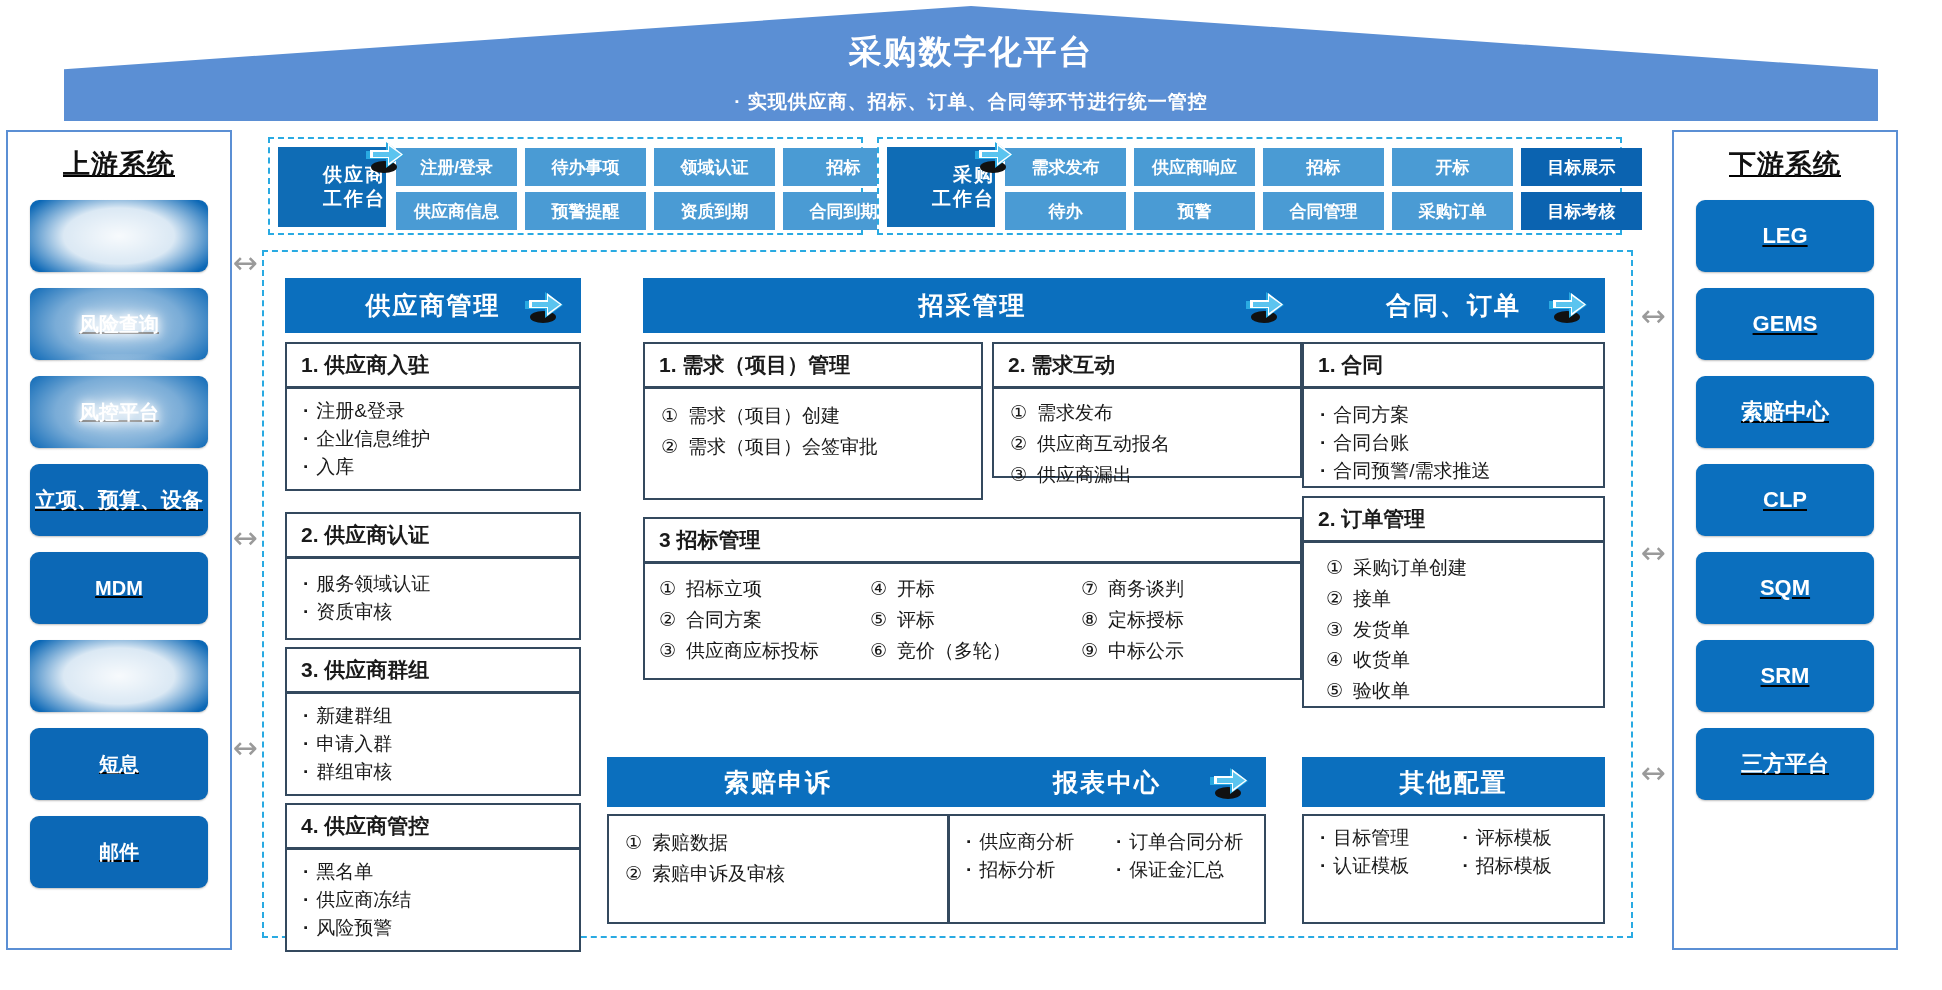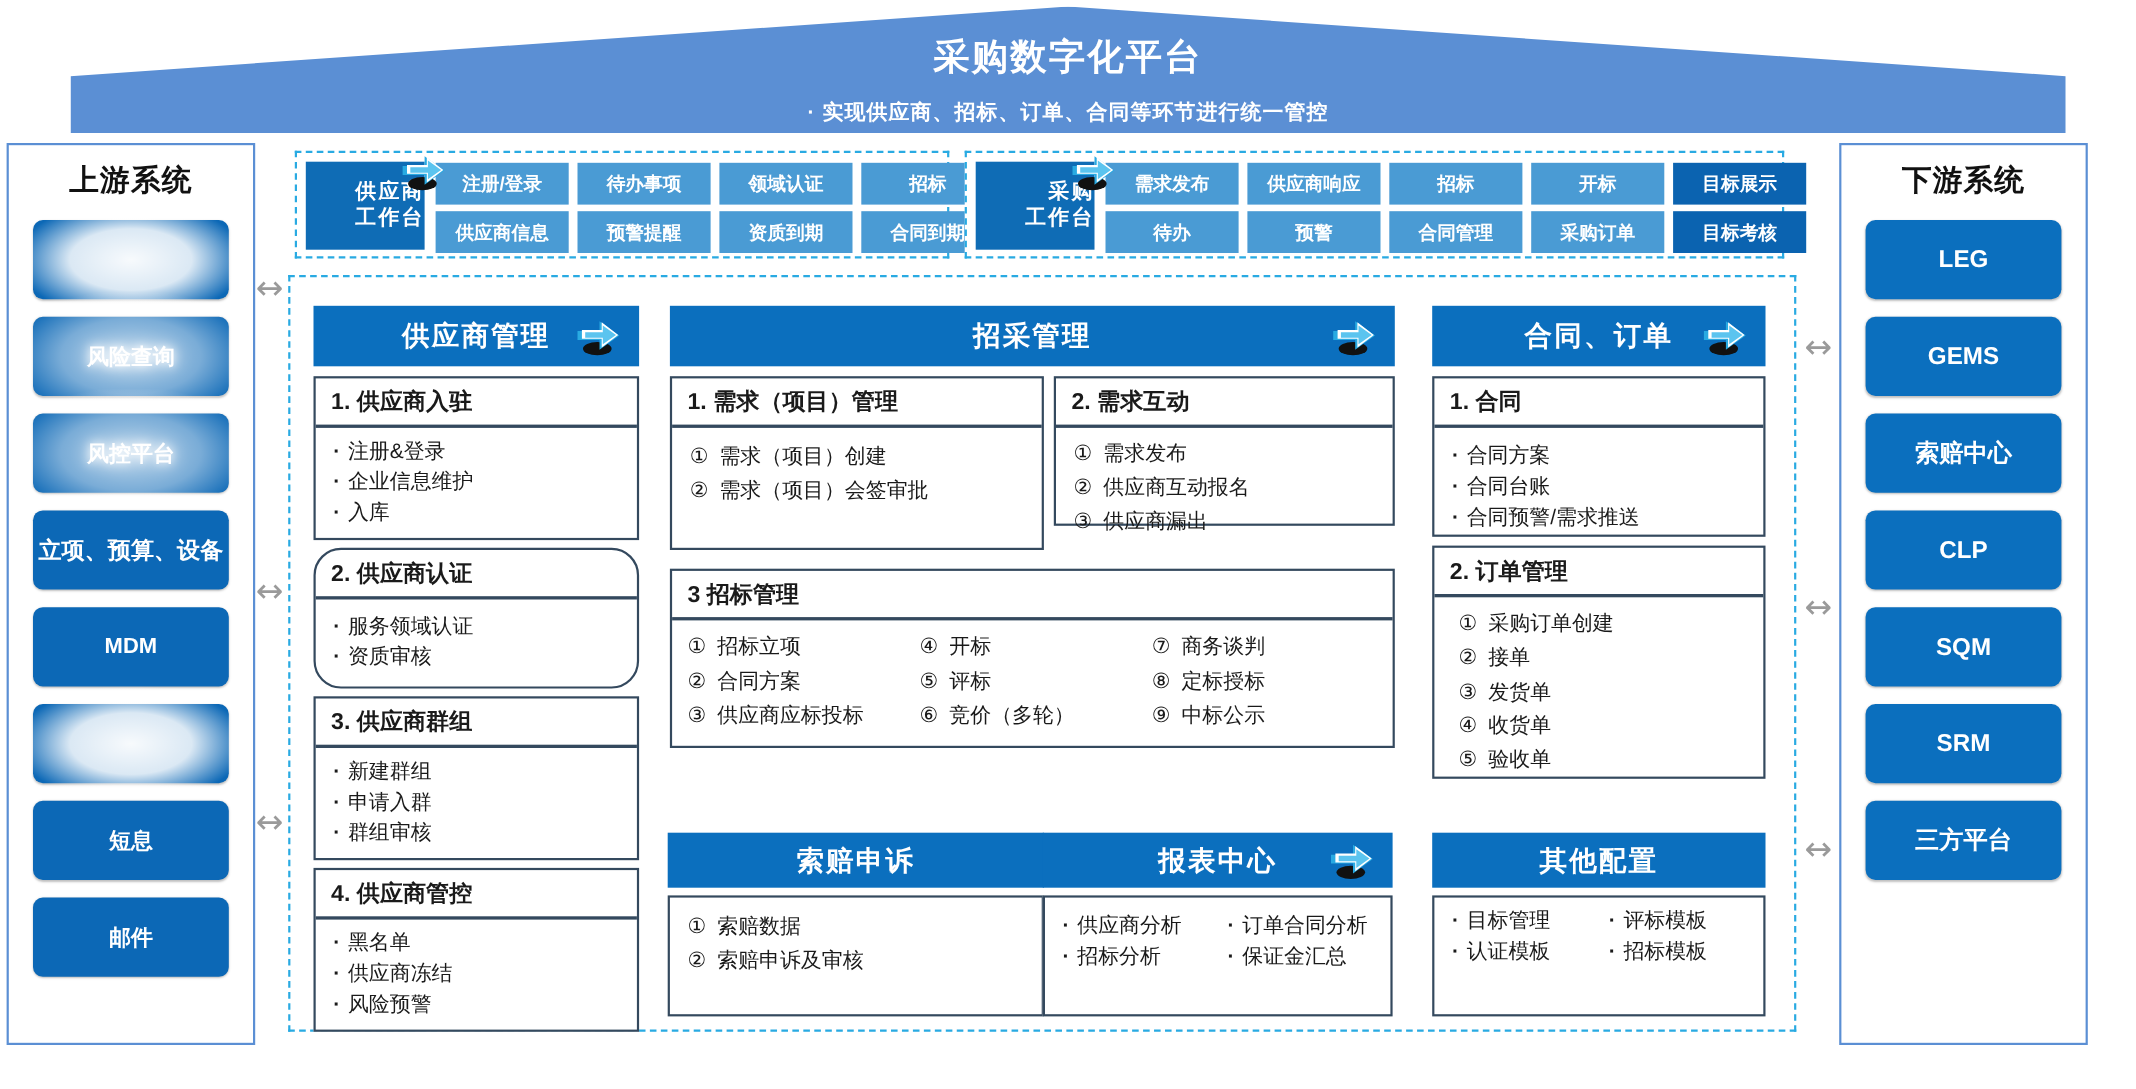--- a/index.html
+++ b/index.html
@@ -17,21 +17,21 @@
     display:flex;flex-direction:column;align-items:center;justify-content:flex-start;
     padding-top:24px;box-sizing:border-box;
   }
   #banner .b-title{color:#ffffff;font-size:33px;font-weight:bold;letter-spacing:2px;}
   #banner .b-sub{color:#ffffff;font-size:19px;font-weight:bold;margin-top:14px;letter-spacing:1px;}
 
   
   .side-panel{
     position:absolute;top:130px;width:226px;height:820px;
     border:2px solid #5b8fd4;background:#ffffff;box-sizing:border-box;
-    display:flex;flex-direction:column;align-items:center;padding-top:14px;
+    display:flex;flex-direction:column;align-items:center;padding-top:14px;text-decoration:underline;
   }
   #left-panel{left:6px;}
   #right-panel{left:1672px;}
   .side-title{font-size:27px;font-weight:bold;color:#111;margin-bottom:18px;letter-spacing:1px;}
   .side-item{
     width:178px;height:72px;border-radius:9px;background:#0b6fbe;
     color:#fff;font-size:22px;font-weight:bold;
     display:flex;align-items:center;justify-content:center;margin-bottom:16px;
     box-shadow:0 1px 2px rgba(0,0,0,.25);position:relative;
   }
@@ -223,21 +223,21 @@
     <div class="box-title">1. 供应商入驻</div>
     <div class="box-body">
       <ul class="bullet-list">
         <li>注册&amp;登录</li>
         <li>企业信息维护</li>
         <li>入库</li>
       </ul>
     </div>
   </div>
 
-  <div class="box" style="margin-top:7px;border-radius:25px;">
+  <div class="box" style="margin-top:21px;">
     <div class="box-title">2. 供应商认证</div>
     <div class="box-body" style="padding-top:11px;padding-bottom:11px;">
       <ul class="bullet-list" style="line-height:1.9;">
         <li>服务领域认证</li>
         <li>资质审核</li>
       </ul>
     </div>
   </div>
 
   <div class="box" style="margin-top:7px;">
@@ -256,21 +256,21 @@
     <div class="box-body">
       <ul class="bullet-list">
         <li>黑名单</li>
         <li>供应商冻结</li>
         <li>风险预警</li>
       </ul>
     </div>
   </div>
 </div>
 
-<div class="col" style="left:609px;top:278px;width:659px;">
+<div class="col" style="left:643px;top:278px;width:659px;">
   <div class="sec-head">
     <span>招采管理</span>
     <span class="arrow3d">
       <svg width="46" height="38" viewBox="0 0 46 38">
         <ellipse cx="22" cy="30" rx="13" ry="6" fill="#111111"></ellipse>
         <path d="M4 14 L24 14 L24 5 L42 18 L24 31 L24 22 L4 22 Z" fill="#29aae2"></path>
         <path d="M8 13 L26 13 L26 6 L41 17.5 L26 29 L26 21 L8 21 Z" fill="#ffffff"></path>
         <path d="M11 15 L27 15 L27 9 L39 17.5 L27 26 L27 20 L11 20 Z" fill="#5bc4ef"></path>
       </svg>
     </span>

